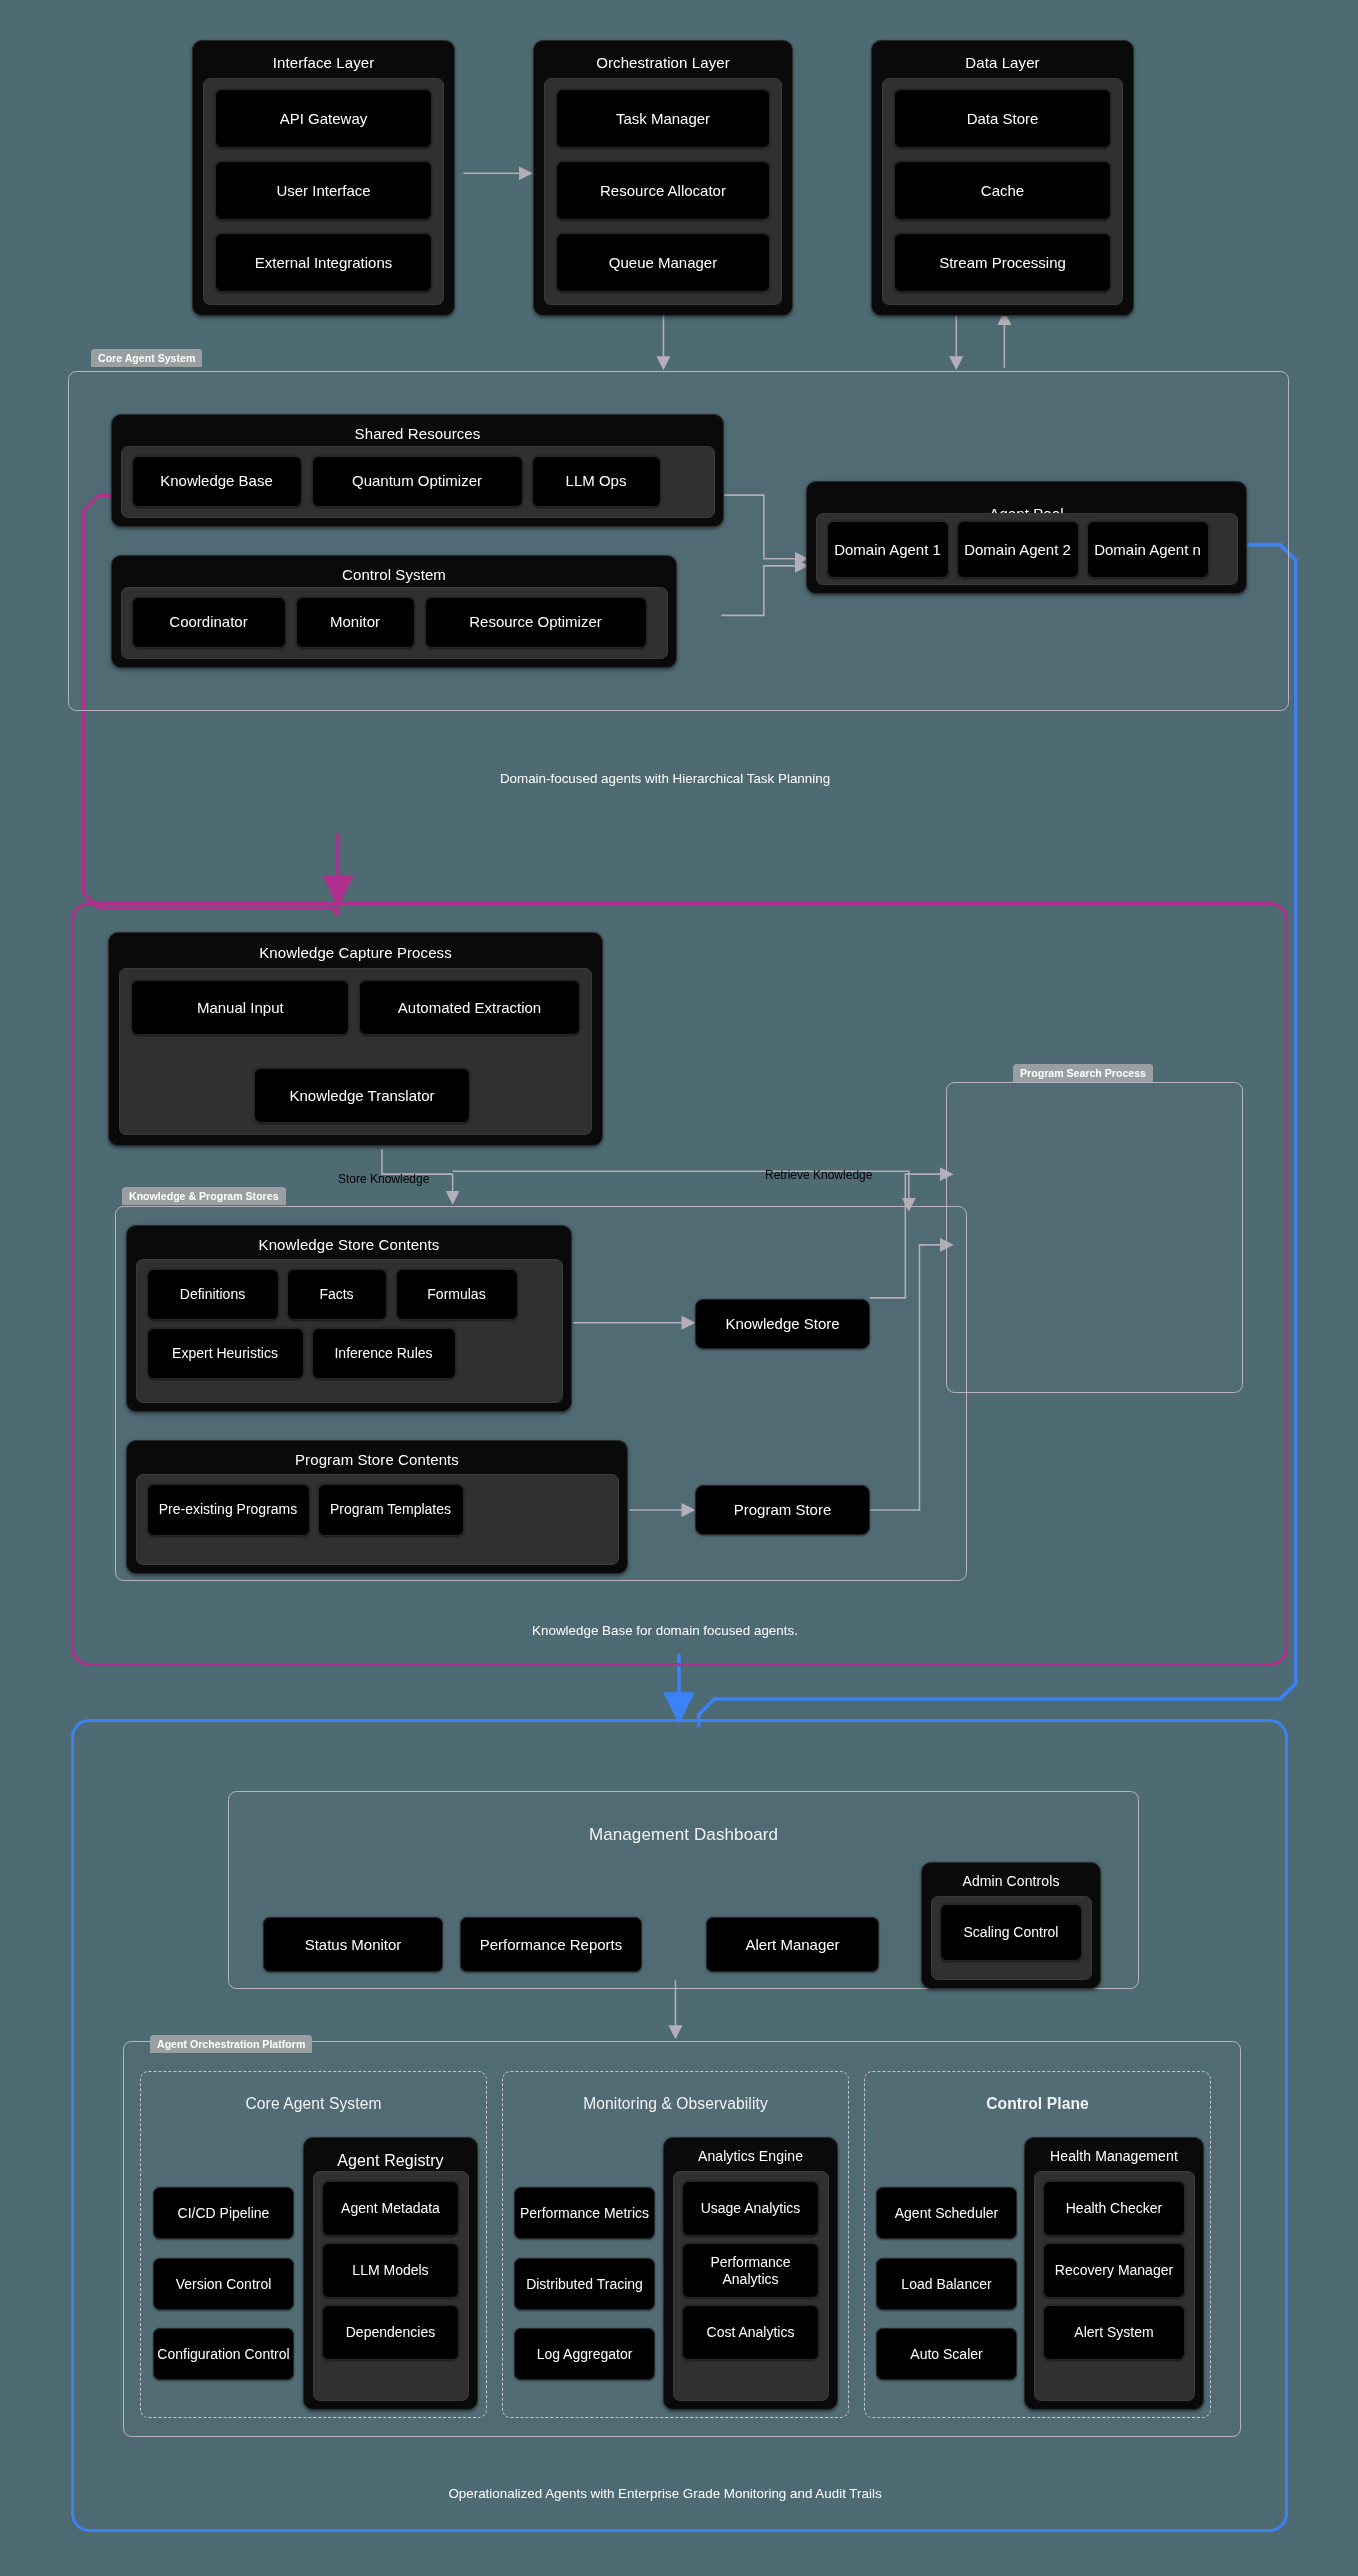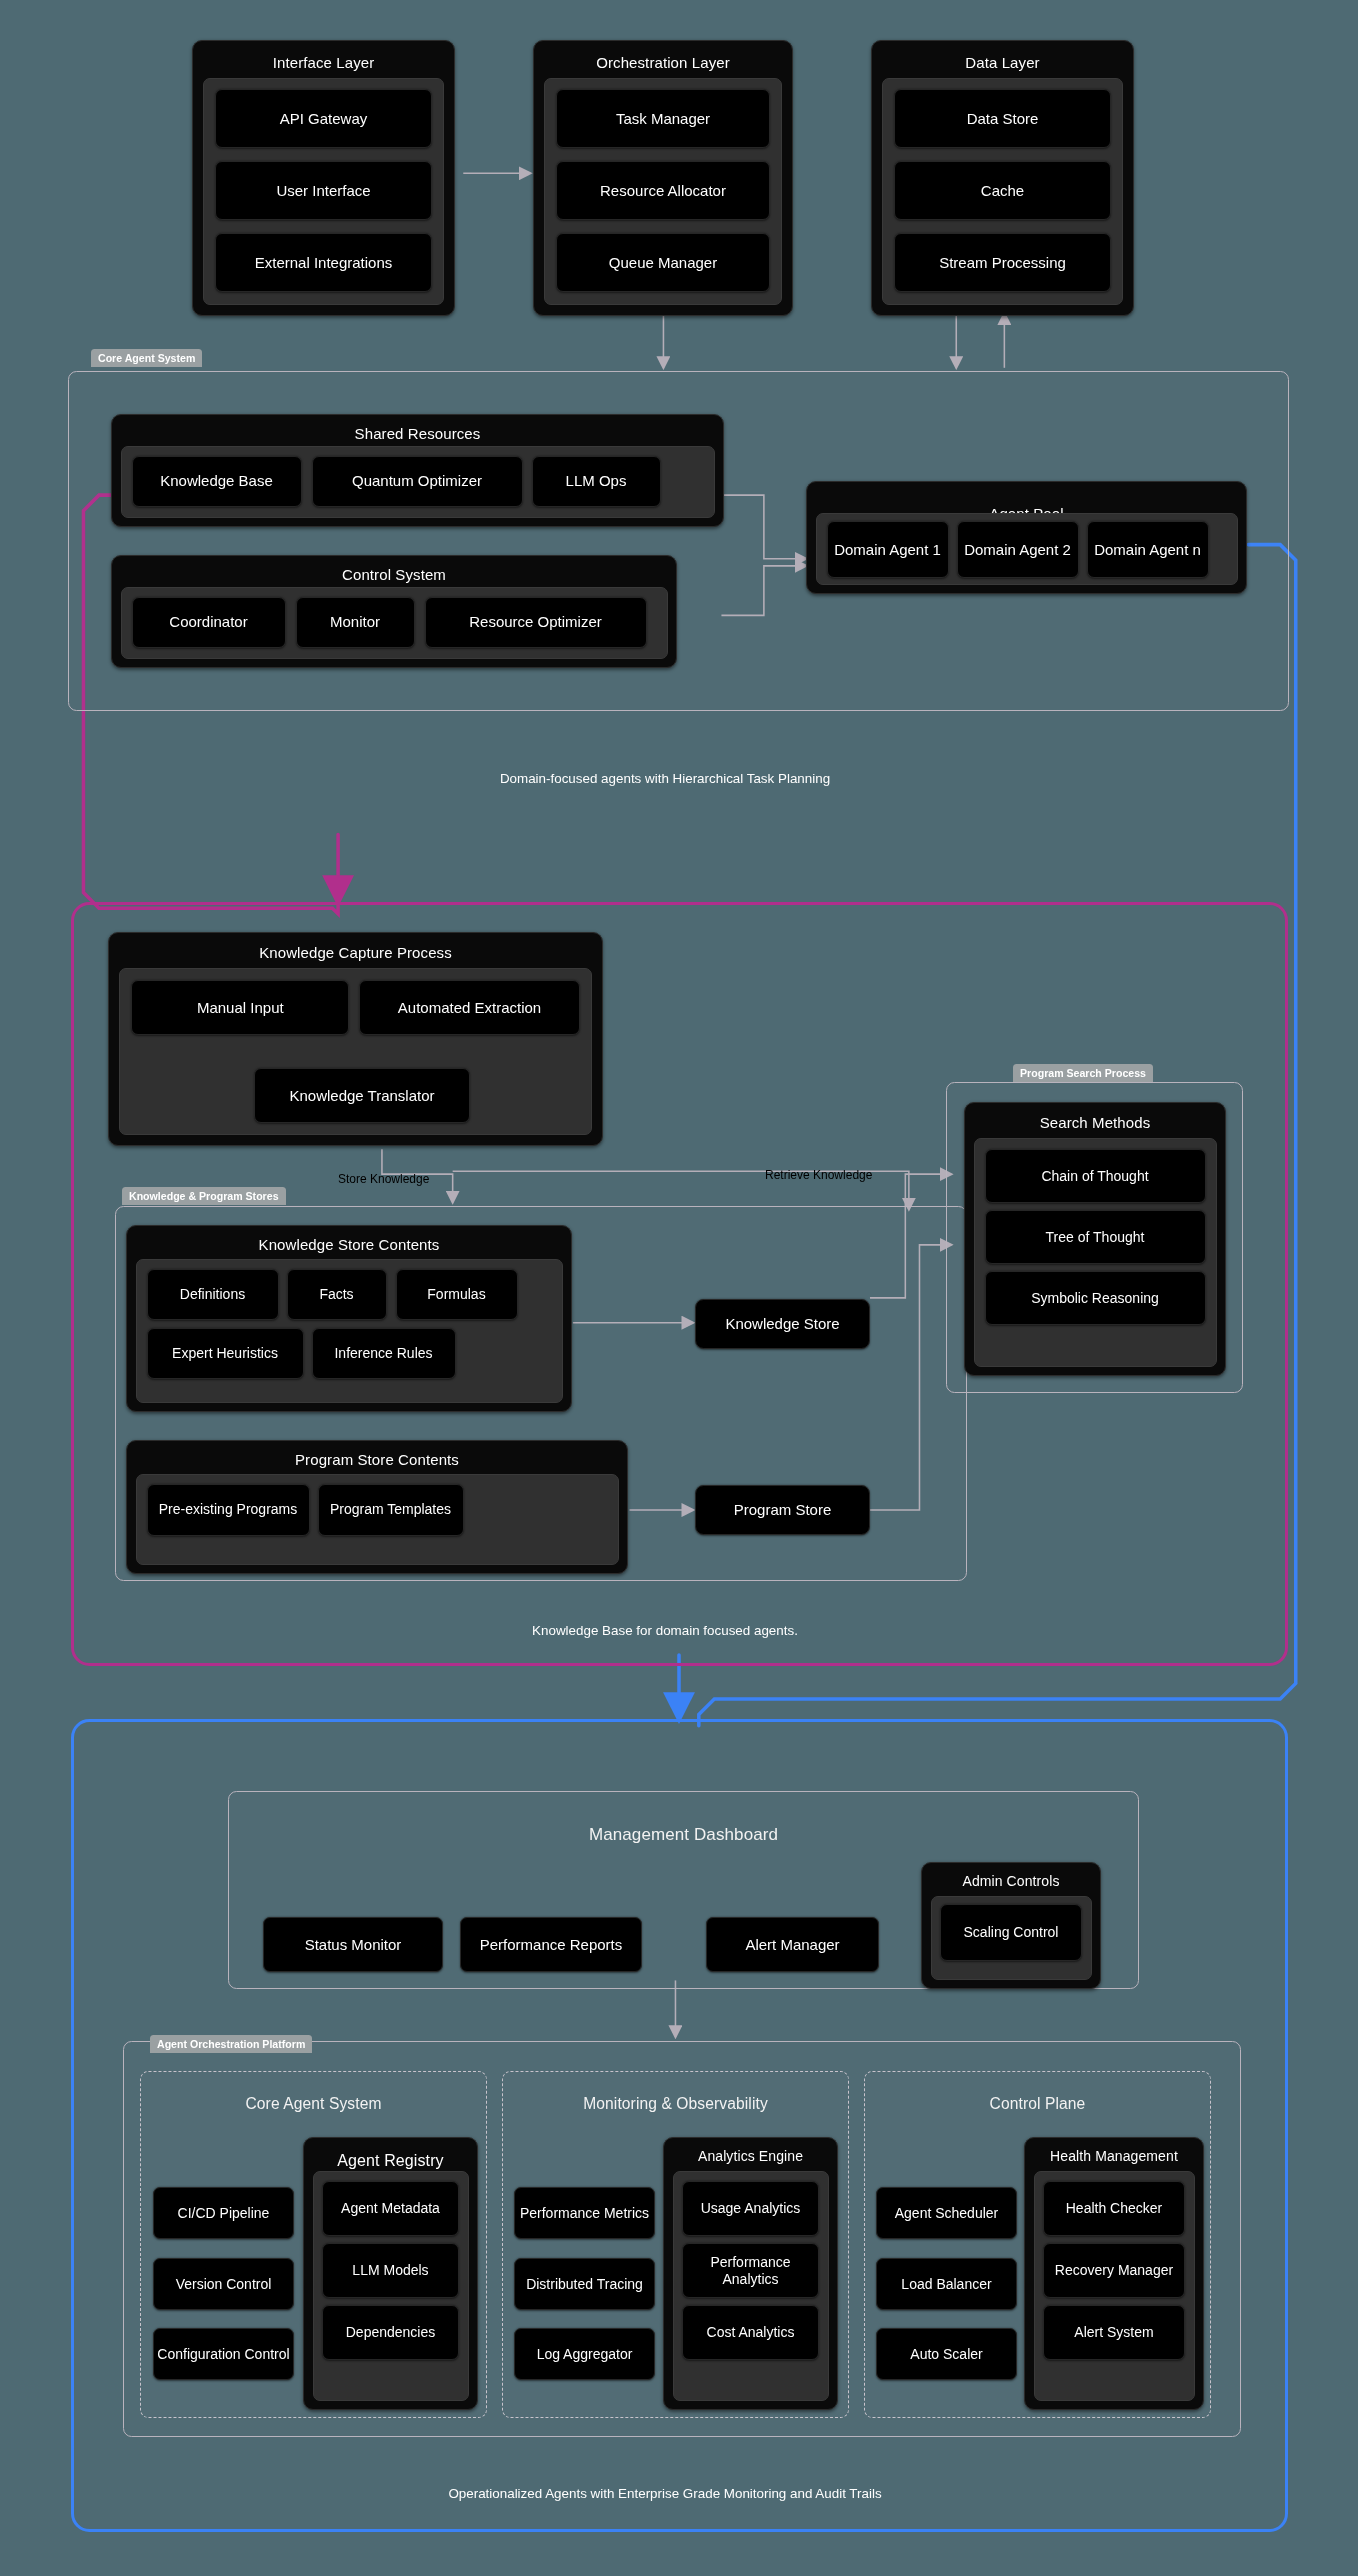--- a/index.html
+++ b/index.html
@@ -254,28 +254,20 @@
       <div class="leaf" style="left:181px;top:8.5px;width:146px;height:52px;font-size:14px;">Program Templates</div>
     </div>
   </div>
 
   <div class="leaf" style="left:695px;top:1299px;width:175px;height:50px;font-size:15px;border-radius:8.5px;">Knowledge Store</div>
   <div class="leaf" style="left:695px;top:1485px;width:175px;height:50px;font-size:15px;border-radius:8.5px;">Program Store</div>
 
   <div class="sg" style="left:946px;top:1082px;width:297px;height:311px;"></div>
   <div class="sg-tag" style="left:1013px;top:1064px;">Program Search Process</div>
 
-  <div class="blk" style="left:964px;top:1102px;width:262px;height:274px;">
-    <div class="ttl" style="font-size:15px;padding-top:11.3px;">Search Methods</div>
-    <div class="inner" style="left:8.5px;top:35px;right:8.5px;bottom:8.5px;width:auto;height:auto;">
-      <div class="leaf" style="left:10px;top:10px;width:calc(100% - 20px);height:54px;font-size:14px;">Chain of Thought</div>
-      <div class="leaf" style="left:10px;top:71px;width:calc(100% - 20px);height:54px;font-size:14px;">Tree of Thought</div>
-      <div class="leaf" style="left:10px;top:132px;width:calc(100% - 20px);height:54px;font-size:14px;">Symbolic Reasoning</div>
-    </div>
-  </div>
 
   <div class="caption" style="left:0;top:1623px;width:1330px;">Knowledge Base for domain focused agents.</div>
 
   <div class="hull blue" style="left:71px;top:1719px;width:1217px;height:813px;"></div>
 
   <div class="sg" style="left:228px;top:1791px;width:911px;height:198px;"></div>
   <div class="sg-mid-title" style="left:228px;top:1825px;width:911px;">Management Dashboard</div>
 
   <div class="leaf" style="left:263px;top:1917px;width:180px;height:55px;font-size:15px;">Status Monitor</div>
   <div class="leaf" style="left:460px;top:1917px;width:182px;height:55px;font-size:15px;">Performance Reports</div>
@@ -317,21 +309,21 @@
   <div class="blk" style="left:663px;top:2137px;width:175px;height:273px;">
     <div class="ttl" style="font-size:14px;padding-top:10px;">Analytics Engine</div>
     <div class="inner" style="left:8.5px;top:33px;right:8.5px;bottom:8.5px;width:auto;height:auto;">
       <div class="leaf" style="left:8.5px;top:8.5px;width:calc(100% - 17px);height:55px;font-size:14px;">Usage Analytics</div>
       <div class="leaf" style="left:8.5px;top:71px;width:calc(100% - 17px);height:55px;font-size:14px;">Performance Analytics</div>
       <div class="leaf" style="left:8.5px;top:133px;width:calc(100% - 17px);height:55px;font-size:14px;">Cost Analytics</div>
     </div>
   </div>
 
   <div class="sg dashed" style="left:864px;top:2071px;width:347px;height:347px;"></div>
-  <div class="sg-mid-title" style="left:864px;top:2095px;width:347px;font-size:15.6px;">Control Plane</div>
+  <div class="sg-mid-title" style="left:864px;top:2095px;width:347px;font-size:15.6px;font-weight:bold;">Control Plane</div>
 
   <div class="leaf" style="left:876px;top:2187px;width:141px;height:52px;font-size:14px;">Agent Scheduler</div>
   <div class="leaf" style="left:876px;top:2258px;width:141px;height:52px;font-size:14px;">Load Balancer</div>
   <div class="leaf" style="left:876px;top:2328px;width:141px;height:52px;font-size:14px;">Auto Scaler</div>
 
   <div class="blk" style="left:1024px;top:2137px;width:180px;height:273px;">
     <div class="ttl" style="font-size:14px;padding-top:10px;">Health Management</div>
     <div class="inner" style="left:8.5px;top:33px;right:8.5px;bottom:8.5px;width:auto;height:auto;">
       <div class="leaf" style="left:8.5px;top:8.5px;width:calc(100% - 17px);height:55px;font-size:14px;">Health Checker</div>
       <div class="leaf" style="left:8.5px;top:71px;width:calc(100% - 17px);height:55px;font-size:14px;">Recovery Manager</div>

